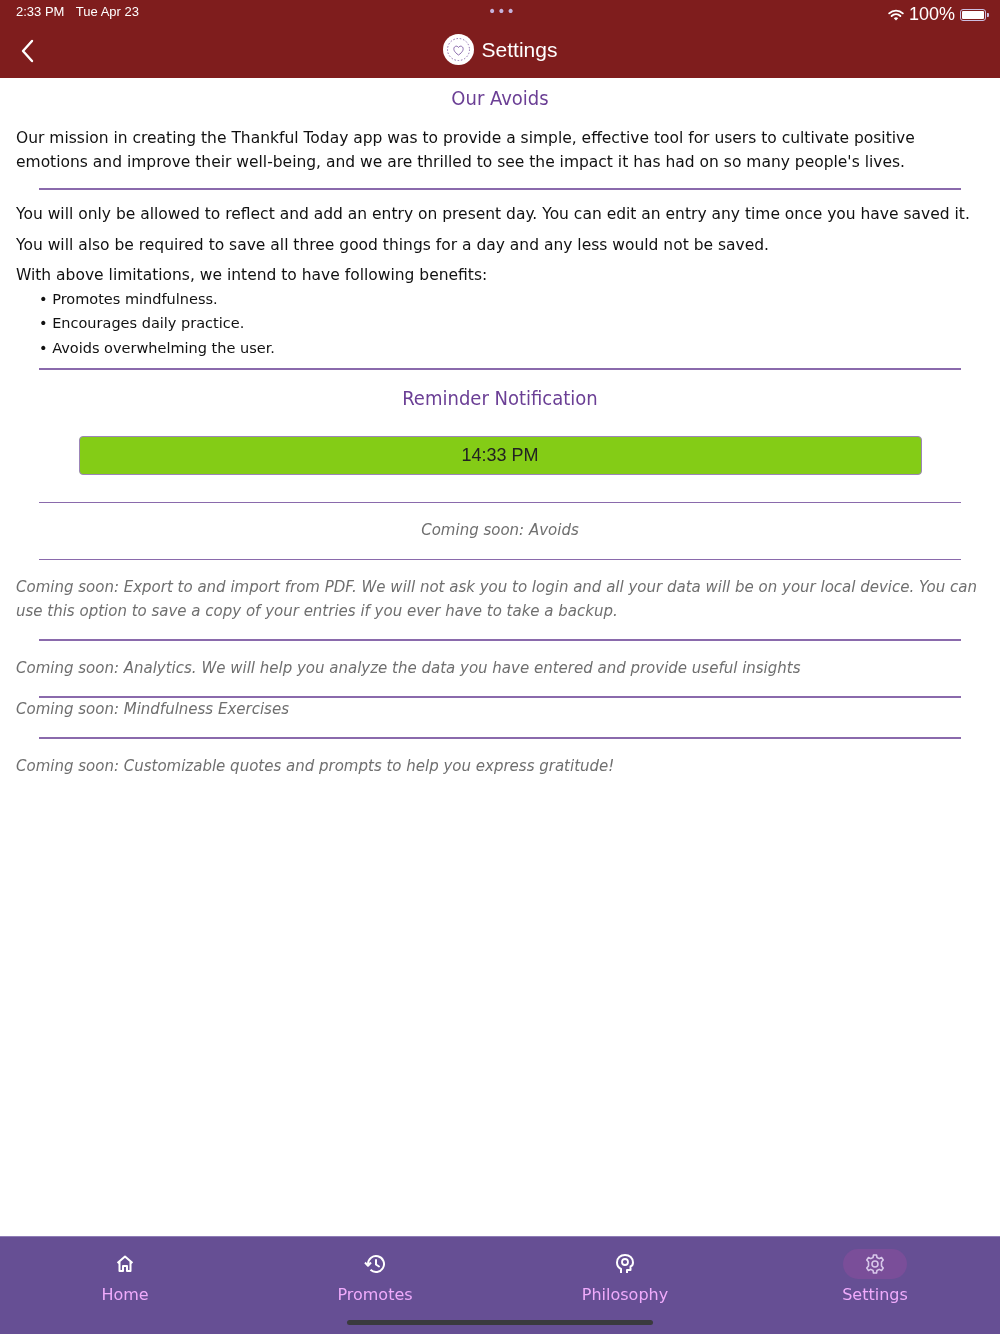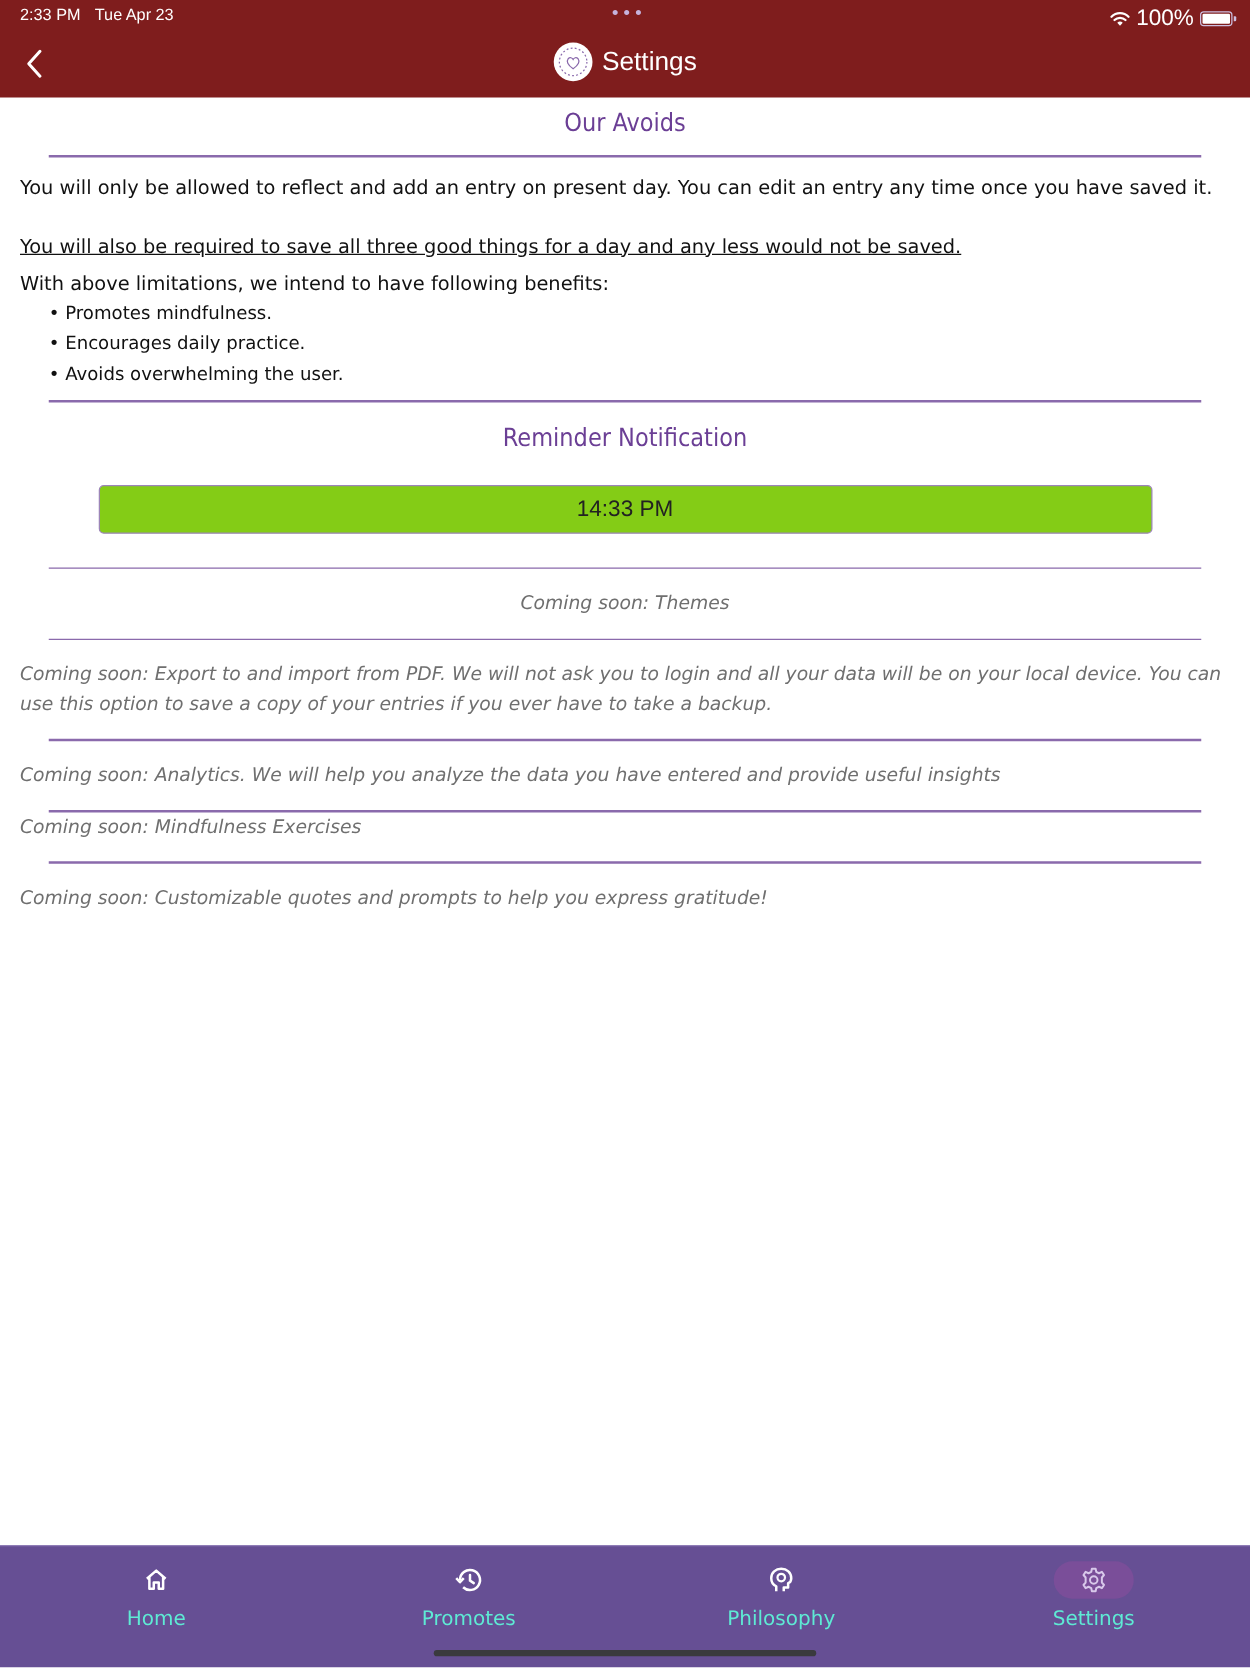--- a/index.html
+++ b/index.html
@@ -27,21 +27,21 @@
     .bullets { margin-left: 23px; }
     .bullet { font-size: 14.5px; line-height: 24.5px; }
 
     .time-field { display: block; margin: 0 auto; width: 843px; height: 39px; background: #84cc16; border: 1.5px solid #9c85b8; border-radius: 4px; text-align: center; line-height: 36px; font-family: "Liberation Sans", sans-serif; font-size: 18px; color: #222; cursor: pointer; }
     .soon { font-style: italic; color: #6f6f6f; font-size: 15px; line-height: 23.5px; }
 
     .tabbar { position: absolute; left: 0; top: 1236px; width: 1000px; height: 98px; background: #664f94; border-top: 1px solid #8f7db6; }
     .tab { position: absolute; top: 0; width: 250px; height: 80px; display: flex; flex-direction: column; align-items: center; cursor: pointer; }
     .tab-icon { margin-top: 12px; width: 64px; height: 30px; border-radius: 15px; display: flex; align-items: center; justify-content: center; }
     .tab-icon.active { background: #7a4e99; }
-    .tab-label { margin-top: 6px; font-size: 16px; color: #5eead4; font-family: "DejaVu Sans", sans-serif; }
+    .tab-label { margin-top: 6px; font-size: 16px; color: #f0abfc; font-family: "DejaVu Sans", sans-serif; }
     .home-indicator { position: absolute; left: 347px; top: 1320px; width: 306px; height: 5px; background: #3a3a3e; border-radius: 3px; }
   </style>
 </head>
 <body>
 
 <div class="topbar">
   <div class="status-left">
     <span>2:33 PM</span>
     <span>Tue Apr 23</span>
   </div>
@@ -72,36 +72,37 @@
           <path d="M13.5 19 C9 16 8 13 9.5 11 C11 9.5 12.8 10.2 13.5 11.5 C14.2 10.2 16 9.5 17.5 11 C19 13 18 16 13.5 19 Z"></path>
         </g>
       </svg>
     </div>
     <span class="nav-title-text">Settings</span>
   </div>
 </div>
 
 <div class="content">
   <div class="section-title" style="margin-top:8px;">Our Avoids</div>
+  <p class="para" style="margin-top:16px;">Our mission in creating the Thankful Today app was to provide a simple, effective tool for users to cultivate positive emotions and improve their well-being, and we are thrilled to see the impact it has had on so many people's lives.</p>
   <div class="divider" style="margin-top:14px;"></div>
   <p class="para" style="margin-top:12px;">You will only be allowed to reflect and add an entry on present day. You can edit an entry any time once you have saved it.</p>
-  <p class="para" style="margin-top:23px;text-decoration:underline;">You will also be required to save all three good things for a day and any less would not be saved.</p>
+  <p class="para" style="margin-top:7px;">You will also be required to save all three good things for a day and any less would not be saved.</p>
   <p class="para" style="margin-top:6px;">With above limitations, we intend to have following benefits:</p>
   <div class="bullets">
     <div class="bullet">• Promotes mindfulness.</div>
     <div class="bullet">• Encourages daily practice.</div>
     <div class="bullet">• Avoids overwhelming the user.</div>
   </div>
   <div class="divider" style="margin-top:8px;"></div>
 
   <div class="section-title" style="margin-top:16px;">Reminder Notification</div>
   <div class="time-field" style="margin-top:26px;">14:33 PM</div>
 
   <div class="divider" style="margin-top:27px;"></div>
-  <p class="soon" style="margin-top:16px; text-align:center;">Coming soon: Themes</p>
+  <p class="soon" style="margin-top:16px; text-align:center;">Coming soon: Avoids</p>
   <div class="divider" style="margin-top:16px;"></div>
   <p class="soon" style="margin-top:16px;">Coming soon: Export to and import from PDF. We will not ask you to login and all your data will be on your local device. You can use this option to save a copy of your entries if you ever have to take a backup.</p>
   <div class="divider" style="margin-top:16px;"></div>
   <p class="soon" style="margin-top:16px;">Coming soon: Analytics. We will help you analyze the data you have entered and provide useful insights</p>
   <div class="divider" style="margin-top:16px;"></div>
   <p class="soon" style="">Coming soon: Mindfulness Exercises</p>
   <div class="divider" style="margin-top:16px;"></div>
   <p class="soon" style="margin-top:16px;">Coming soon: Customizable quotes and prompts to help you express gratitude!</p>
 </div>
 

